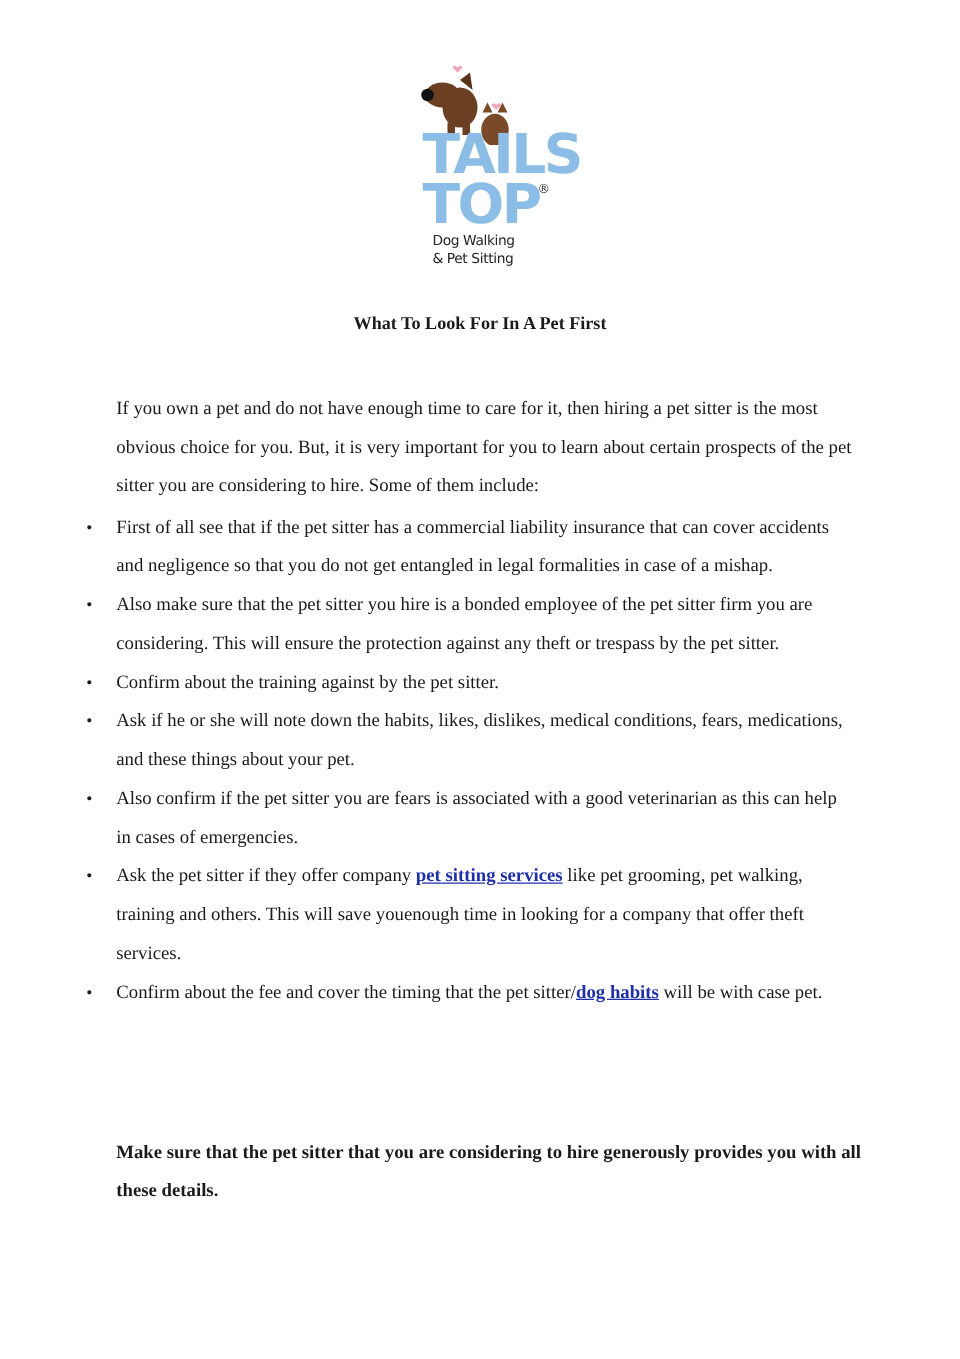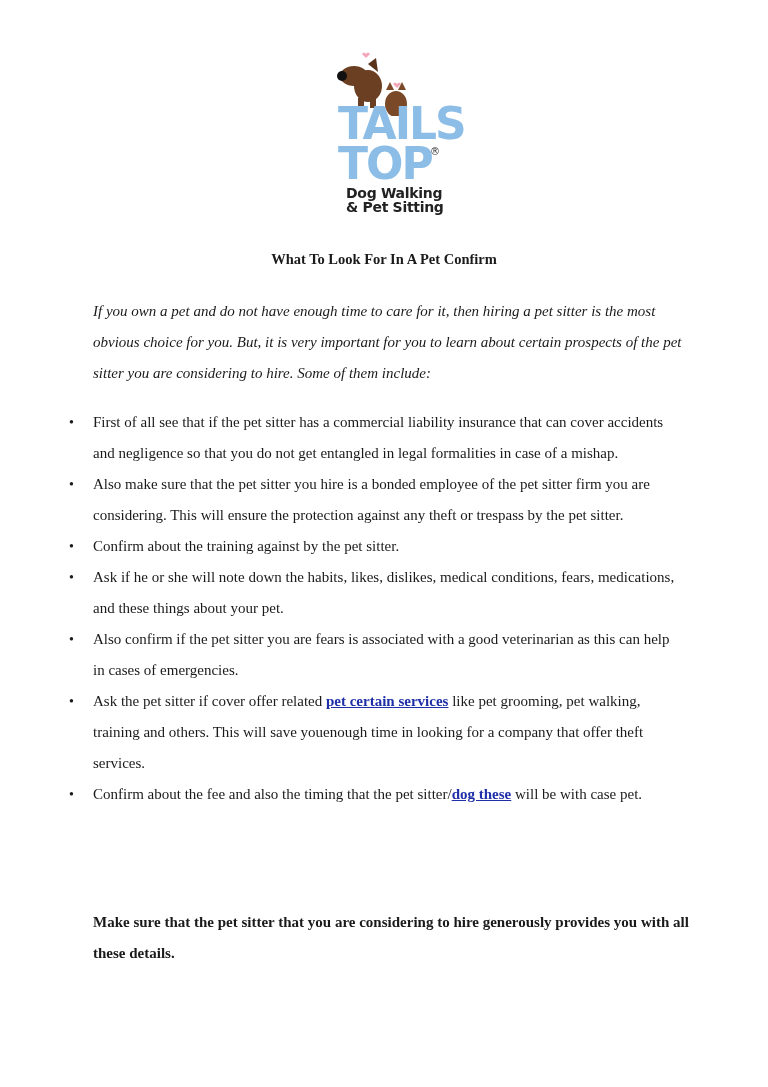--- a/index.html
+++ b/index.html
@@ -6,25 +6,25 @@
   body { width: 768px; height: 1087px; position: relative; overflow: hidden;
          font-family: "Liberation Serif", "DejaVu Serif", serif; color: #1a1a1a; }
   .logo { position: absolute; left: 328px; top: 46px; width: 120px; height: 172px; }
   .logo .dogs { position: absolute; left: 0; top: 0; width: 120px; height: 70px; }
   .logo .brand { position: absolute; left: 10px; top: 58px; color: #8cbde6;
          font-family: "DejaVu Sans", sans-serif; font-weight: bold; font-size: 44px;
          line-height: 40px; letter-spacing: -2px; }
   .logo .reg { position: absolute; left: 102px; top: 100px; font-size: 10px; color: #333;
          font-family: "DejaVu Sans", sans-serif; }
   .logo .sub { position: absolute; left: 18px; top: 140px; font-family: "DejaVu Sans", sans-serif;
-         font-size: 14px; line-height: 14px; color: #222; font-weight: bold; letter-spacing: -0.3px; }
+         font-size: 11px; line-height: 14px; color: #222; font-weight: normal; letter-spacing: -0.3px; }
   .title { position: absolute; left: 0; width: 768px; top: 251px; text-align: center;
          font-weight: bold; font-size: 14.5px; }
   .para { position: absolute; left: 93px; width: 600px; font-size: 15px; line-height: 31px; }
-  .intro { top: 296px; font-style: italic; }
+  .intro { top: 312px; }
   ul.items { position: absolute; left: 60px; top: 407px; margin: 0; padding: 0; list-style: none; width: 620px; }
   ul.items li { position: relative; padding-left: 33px; font-size: 15px; line-height: 31px; }
   ul.items li .bullet { position: absolute; left: 9px; top: 0; font-size: 14px; }
   a.link { color: #1f2fa8; font-weight: bold; text-decoration: underline; }
   .closing { top: 907px; font-weight: bold; }
 </style>
 </head>
 <body>
 
 <div class="logo">
@@ -48,27 +48,27 @@
     <div>TAILS</div>
     <div>TOP</div>
   </div>
   <span class="reg">®</span>
   <div class="sub">
     <div>Dog Walking</div>
     <div>&amp; Pet Sitting</div>
   </div>
 </div>
 
-<div class="title">What To Look For In A Pet Confirm</div>
+<div class="title">What To Look For In A Pet First</div>
 
 <div class="para intro">If you own a pet and do not have enough time to care for it, then hiring a pet sitter is the most obvious choice for you. But, it is very important for you to learn about certain prospects of the pet sitter you are considering to hire. Some of them include:</div>
 
 <ul class="items">
   <li><span class="bullet">•</span><span>First of all see that if the pet sitter has a commercial liability insurance that can cover accidents and negligence so that you do not get entangled in legal formalities in case of a mishap.</span></li>
   <li><span class="bullet">•</span><span>Also make sure that the pet sitter you hire is a bonded employee of the pet sitter firm you are considering. This will ensure the protection against any theft or trespass by the pet sitter.</span></li>
   <li><span class="bullet">•</span><span>Confirm about the training against by the pet sitter.</span></li>
   <li><span class="bullet">•</span><span>Ask if he or she will note down the habits, likes, dislikes, medical conditions, fears, medications, and these things about your pet.</span></li>
   <li><span class="bullet">•</span><span>Also confirm if the pet sitter you are fears is associated with a good veterinarian as this can help in cases of emergencies.</span></li>
-  <li><span class="bullet">•</span><span>Ask the pet sitter if cover offer related </span><a class="link" href="#">pet certain services</a><span> like pet grooming, pet walking, training and others. This will save youenough time in looking for a company that offer theft services.</span></li>
-  <li><span class="bullet">•</span><span>Confirm about the fee and also the timing that the pet sitter/</span><a class="link" href="#">dog these</a><span> will be with case pet.</span></li>
+  <li><span class="bullet">•</span><span>Ask the pet sitter if they offer company </span><a class="link" href="#">pet sitting services</a><span> like pet grooming, pet walking, training and others. This will save youenough time in looking for a company that offer theft services.</span></li>
+  <li><span class="bullet">•</span><span>Confirm about the fee and cover the timing that the pet sitter/</span><a class="link" href="#">dog habits</a><span> will be with case pet.</span></li>
 </ul>
 
 <div class="para closing">Make sure that the pet sitter that you are considering to hire generously provides you with all these details.</div>
 
 </body></html>

